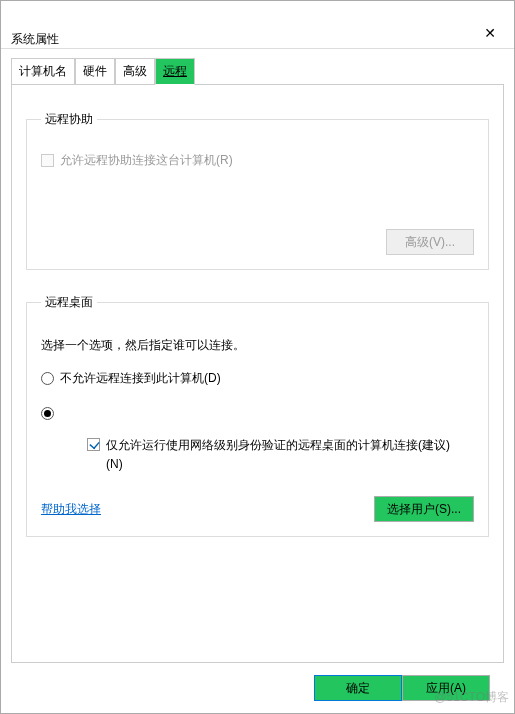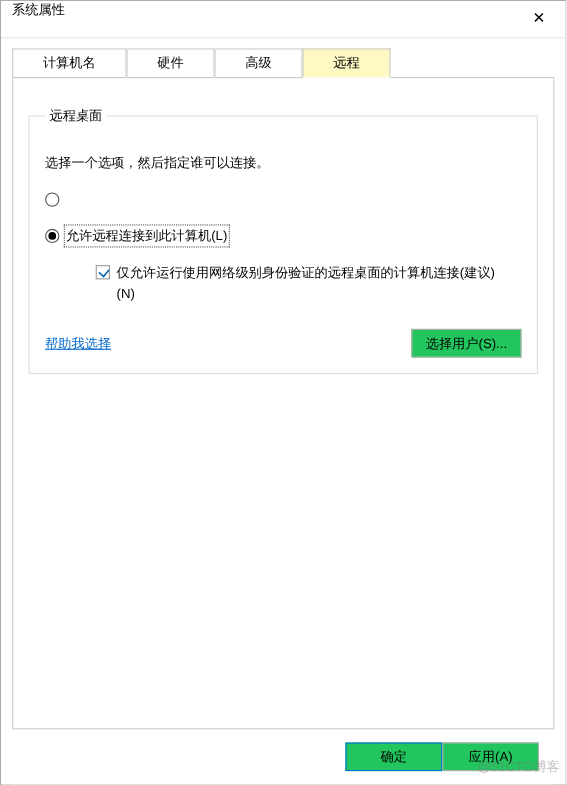--- a/index.html
+++ b/index.html
@@ -17,23 +17,23 @@
   }
   .window {
     width: 515px;
     height: 714px;
     border: 1px solid #aaa;
     background: #fff;
     display: flex;
     flex-direction: column;
   }
   .titlebar {
-    height: 34px;
-    display: flex;
-    align-items: flex-start;
+    height: 48px;
+    display: flex;
+    align-items: flex-end;
     justify-content: space-between;
     padding: 0 2px 0 10px;
     border-bottom: 1px solid #ddd;
     background: #fff;
   }
   .titlebar-title { font-size: 12px; }
   .close-btn {
     width: 44px;
     height: 30px;
     display: flex;
@@ -50,40 +50,41 @@
     display: flex;
     flex-direction: column;
   }
   .tabs {
     display: flex;
     align-items: flex-end;
     position: relative;
     z-index: 2;
   }
   .tab {
-    padding: 4px 27px;
+    padding: 4px 7px;
     border: 1px solid #ccc;
     border-bottom: none;
     background: #fff;
     font-size: 12px;
     margin-right: 0;
     position: relative;
     top: 1px;
     cursor: pointer;
     color: #000;
     background: #fff;
   }
   .tab.inactive {
     background: #fff;
     border-bottom: 1px solid #ccc;
   }
   .tab.active {
-    background: #fef9c3;
+    background: #22c55e;
     border-bottom: 1px solid #fff;
     z-index: 3;
+    text-decoration: underline;
   }
   .tab-panel {
     border: 1px solid #ccc;
     flex: 1;
     padding: 14px 14px 10px 14px;
     background: #fff;
     position: relative;
     z-index: 1;
   }
   fieldset.group {
@@ -220,33 +221,43 @@
 
     <div class="tabs">
       <div class="tab inactive">计算机名</div>
       <div class="tab inactive">硬件</div>
       <div class="tab inactive">高级</div>
       <div class="tab active">远程</div>
     </div>
 
     <div class="tab-panel">
 
+      <fieldset class="group">
+        <legend>远程协助</legend>
+        <div class="checkline disabled">
+          <span class="chk disabled"></span>
+          <span>允许远程协助连接这台计算机(R)</span>
+        </div>
+        <div class="row-right">
+          <div class="btn disabled">高级(V)...</div>
+        </div>
+      </fieldset>
 
       <fieldset class="group" style="margin-bottom:4px;">
         <legend>远程桌面</legend>
 
         <div class="instr">选择一个选项，然后指定谁可以连接。</div>
 
         <div class="checkline">
           <span class="rad"></span>
+          <span>不允许远程连接到此计算机(D)</span>
         </div>
 
         <div class="checkline" style="margin-top:18px;">
           <span class="rad checked"></span>
-          <span class="focus-rect">允许远程连接到此计算机(L)</span>
         </div>
 
         <div class="checkline sub-check">
           <span class="chk checked"></span>
           <span>
             <span>仅允许运行使用网络级别身份验证的远程桌面的计算机连接(建议)</span><br>
             <span>(N)</span>
           </span>
         </div>
 

